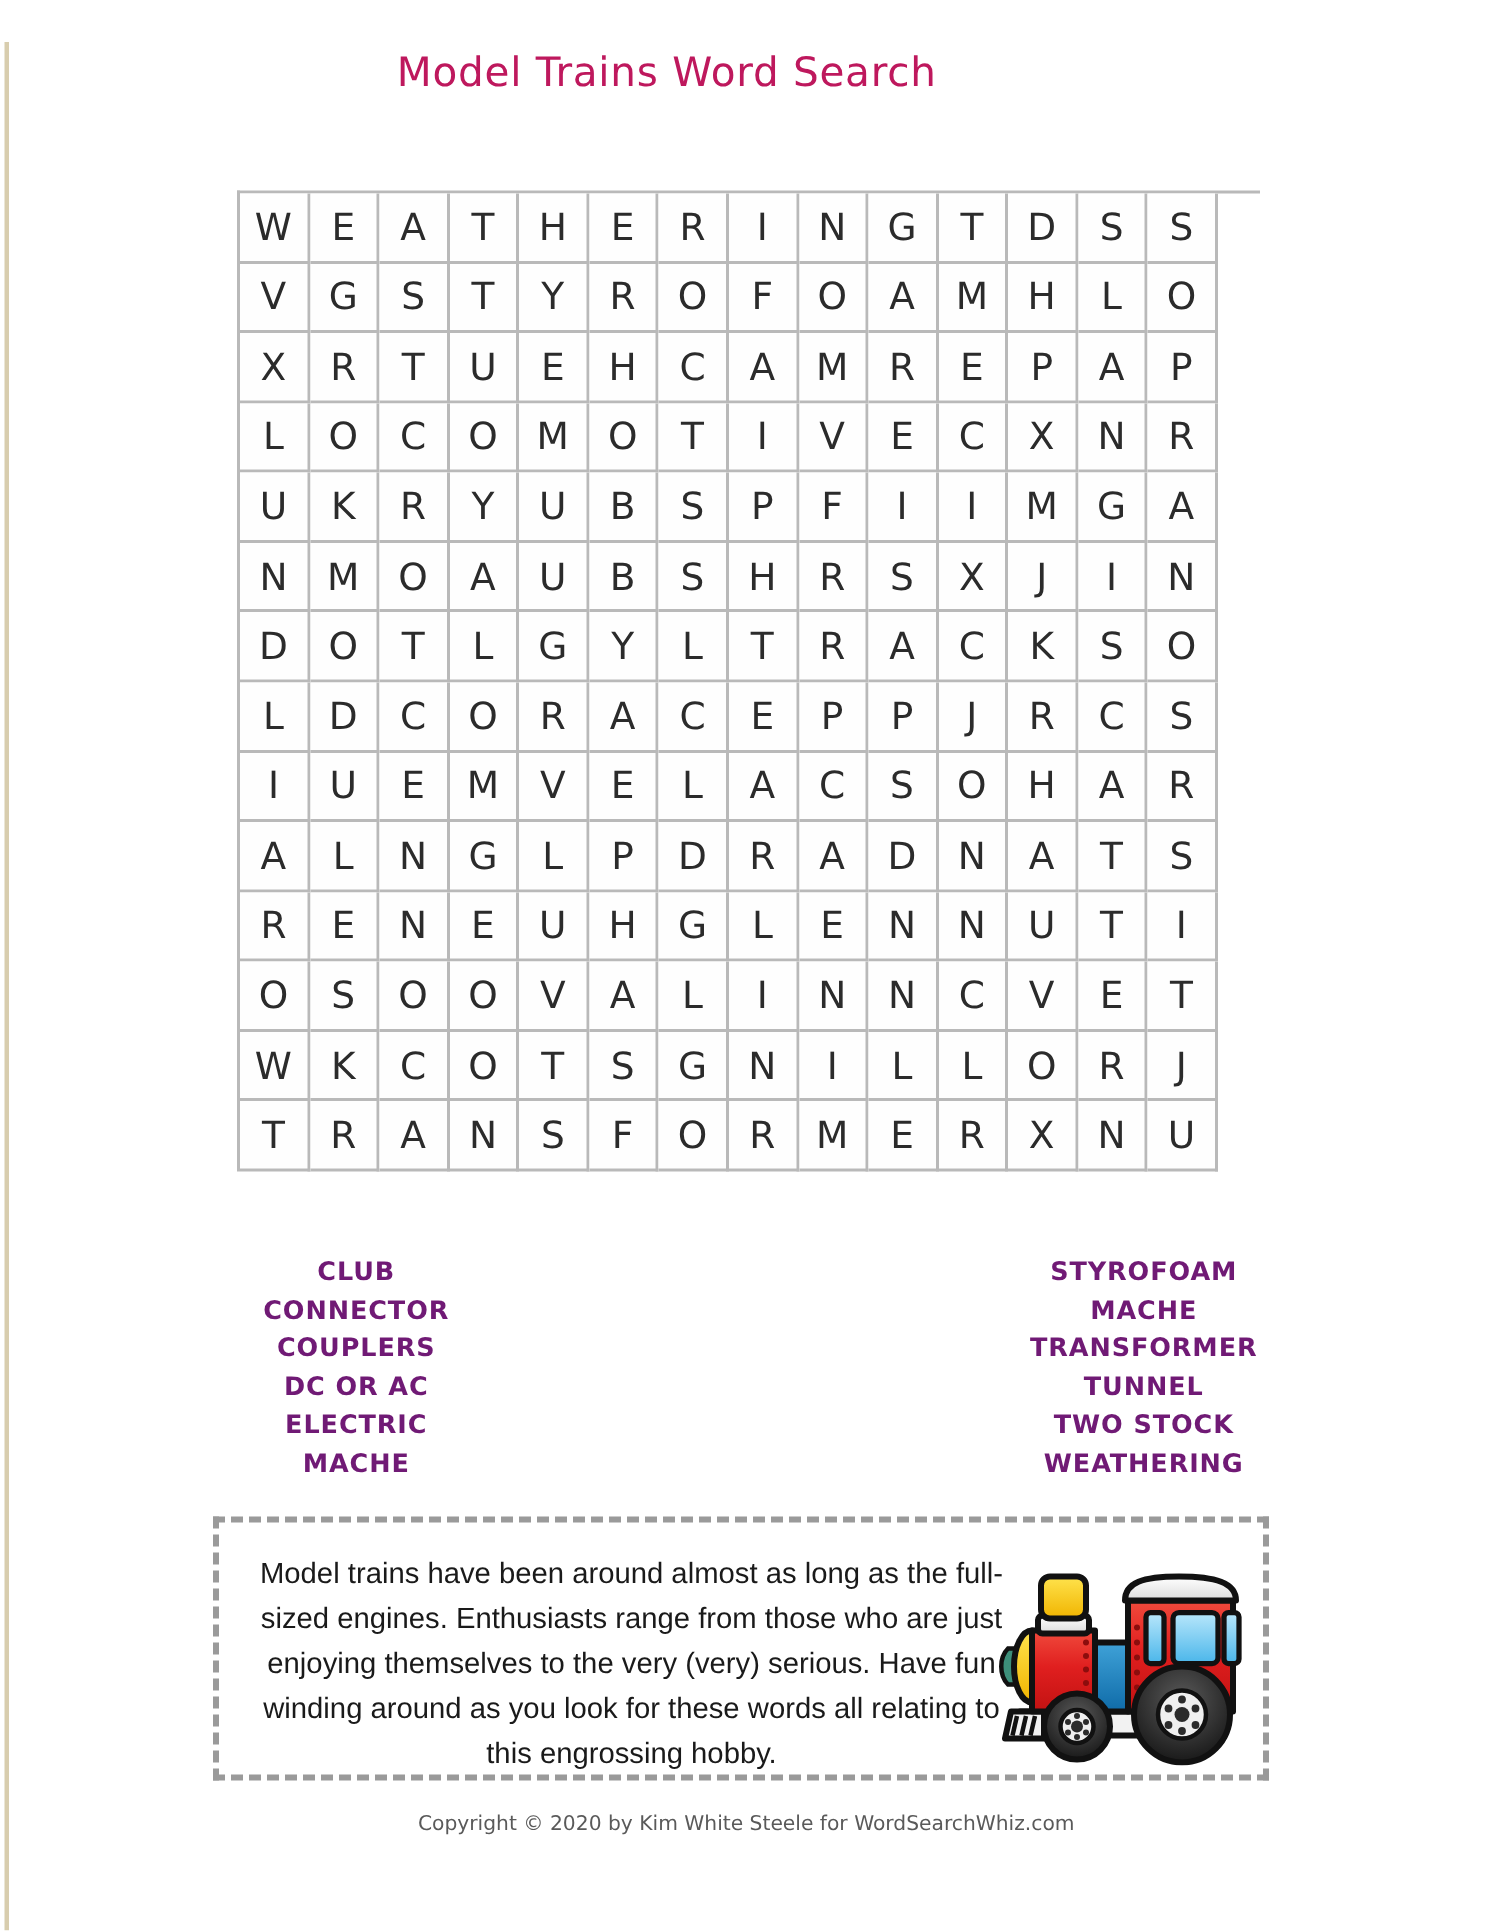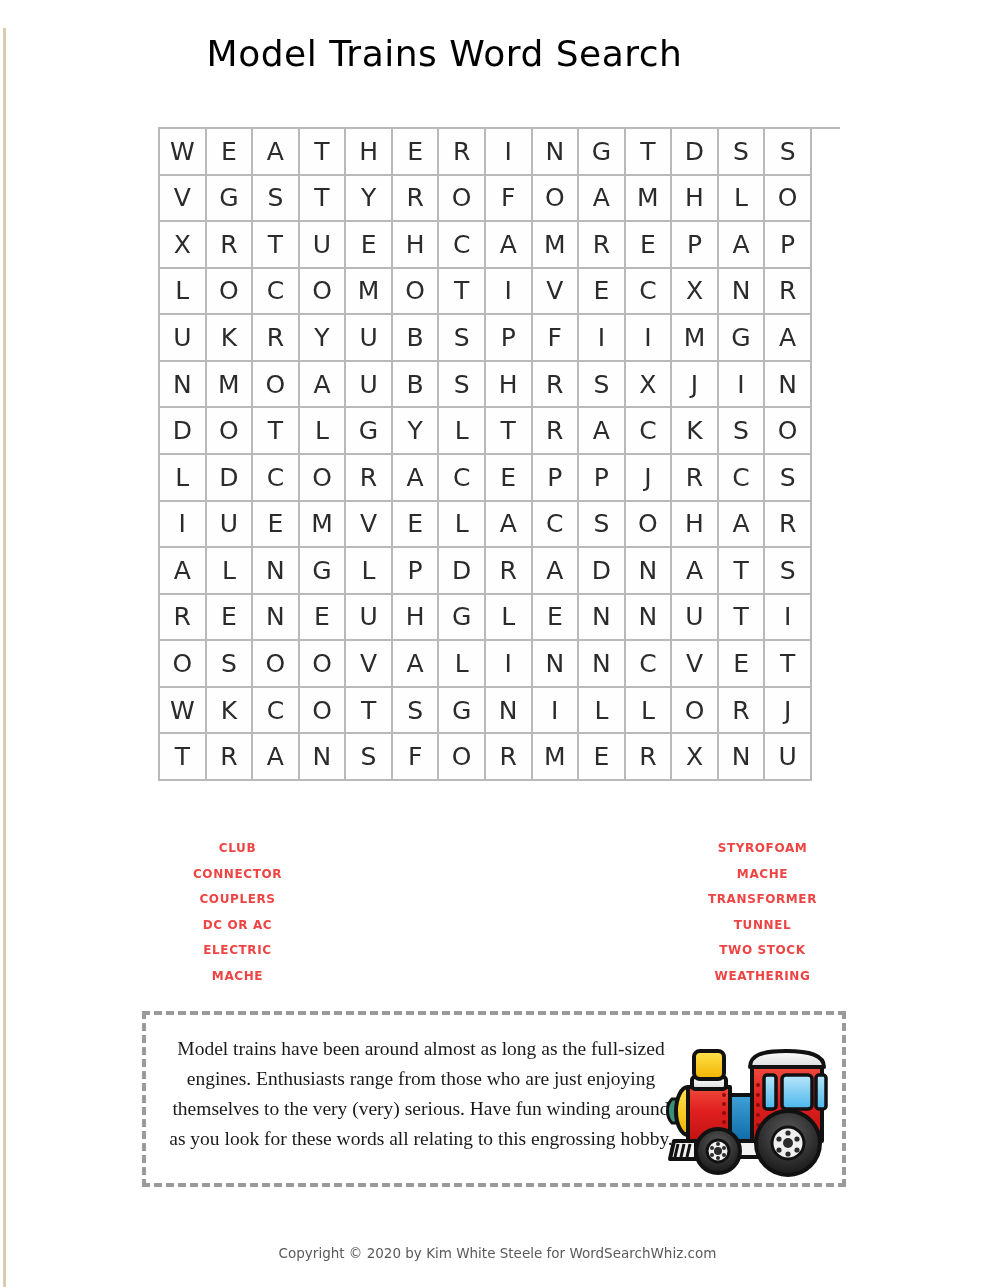--- a/index.html
+++ b/index.html
@@ -34,23 +34,23 @@
   }
 
   
   .page-title {
     position: absolute;
     left: 0;
     top: 33px;
     width: 889px;
     text-align: center;
     font-family: "DejaVu Sans", sans-serif;
-    font-size: 36px;
+    font-size: 27px;
     font-weight: 400;
-    color: #000000;
+    color: #be185d;
     letter-spacing: 0.5px;
     white-space: nowrap;
   }
 
   
   .grid-wrap {
     position: absolute;
     left: 158px;
     top: 127px;
     width: 680px;
@@ -86,23 +86,23 @@
     width: 700px;
     display: flex;
     justify-content: space-between;
   }
   .word-col {
     width: 175px;
     text-align: center;
   }
   .word-item {
     font-family: "DejaVu Sans", sans-serif;
-    font-size: 12px;
+    font-size: 17px;
     font-weight: bold;
-    color: #ef4444;
+    color: #701a75;
     letter-spacing: 0.6px;
     line-height: 25.6px;
     white-space: nowrap;
   }
 
   
   .desc-box {
     position: absolute;
     left: 142px;
     top: 1011px;
@@ -116,21 +116,21 @@
     position: relative;
     width: 100%;
     height: 100%;
   }
   .desc-text {
     position: absolute;
     left: 20px;
     top: 19px;
     width: 510px;
     text-align: center;
-    font-family: Liberation Serif, serif;
+    font-family: Liberation Sans, sans-serif;
     font-size: 19.5px;
     line-height: 30px;
     color: #1a1a1a;
   }
 
   
   .train-art {
     position: absolute;
     right: 8px;
     top: 14px;
@@ -142,21 +142,20 @@
   .copyright {
     position: absolute;
     left: 0;
     top: 1208px;
     width: 995px;
     text-align: center;
     font-family: "DejaVu Sans", sans-serif;
     font-size: 13.5px;
     color: #5a5a5a;
     white-space: nowrap;
-    margin-top: 37px;
   }
 </style>
 </head>
 <body>
 
 <div class="page-edge-stripe"></div>
 
 <div class="page">
 
   <div class="page-title">Model Trains Word Search</div>

